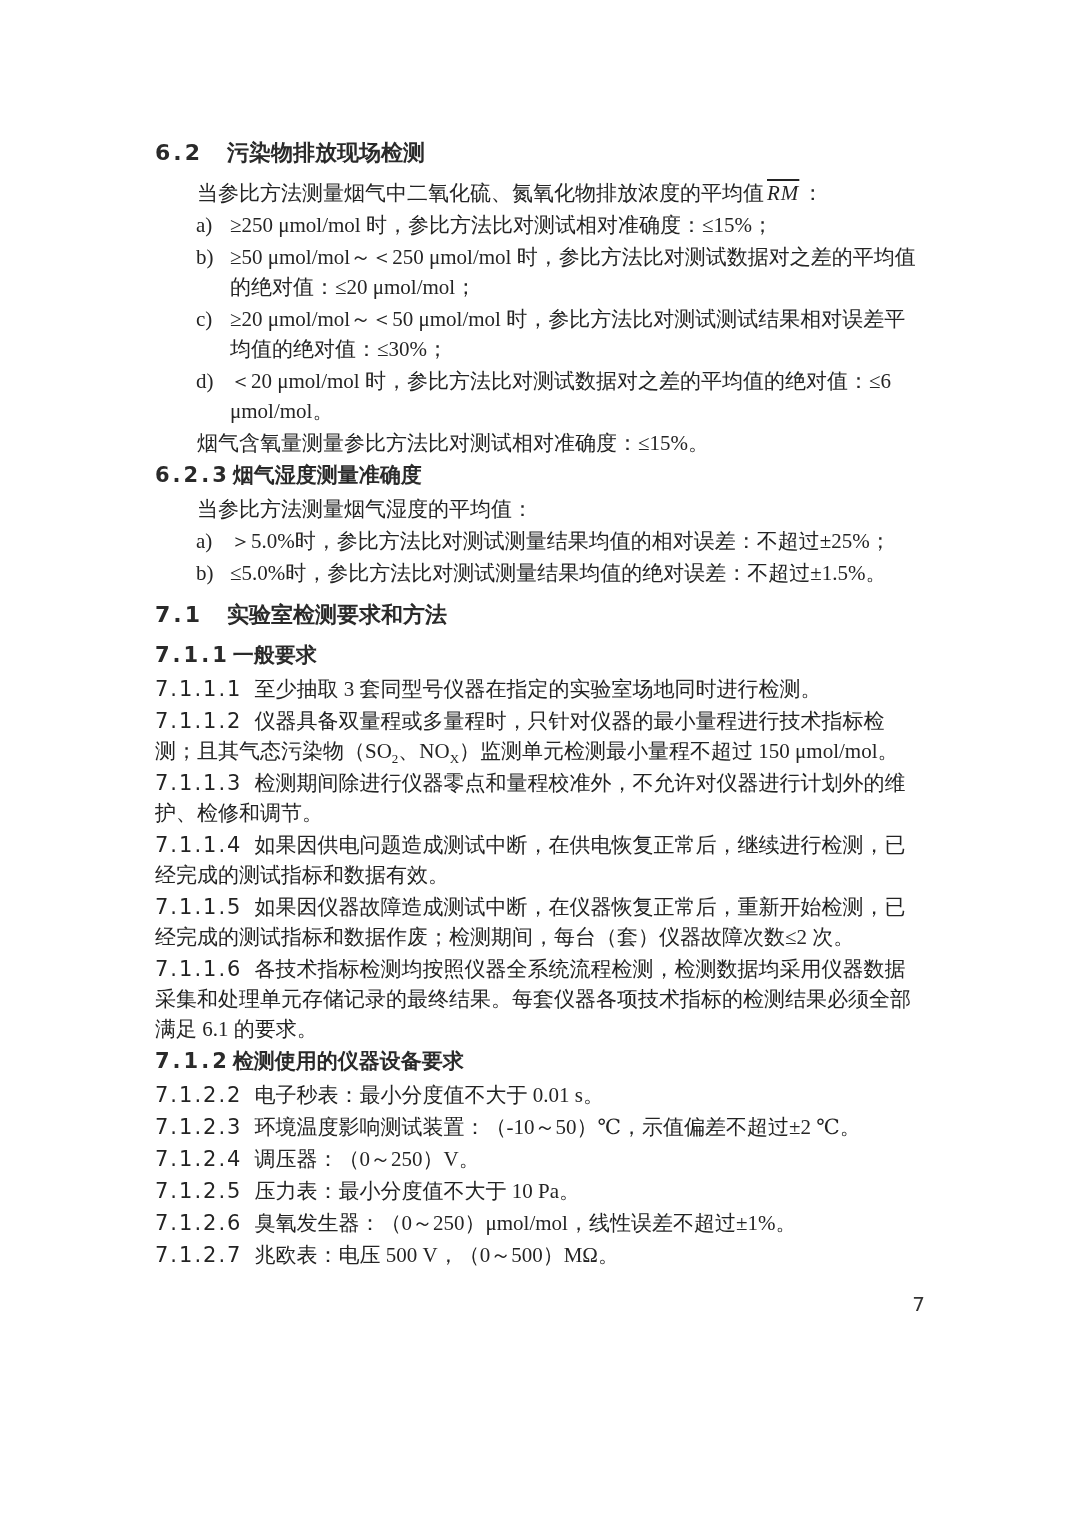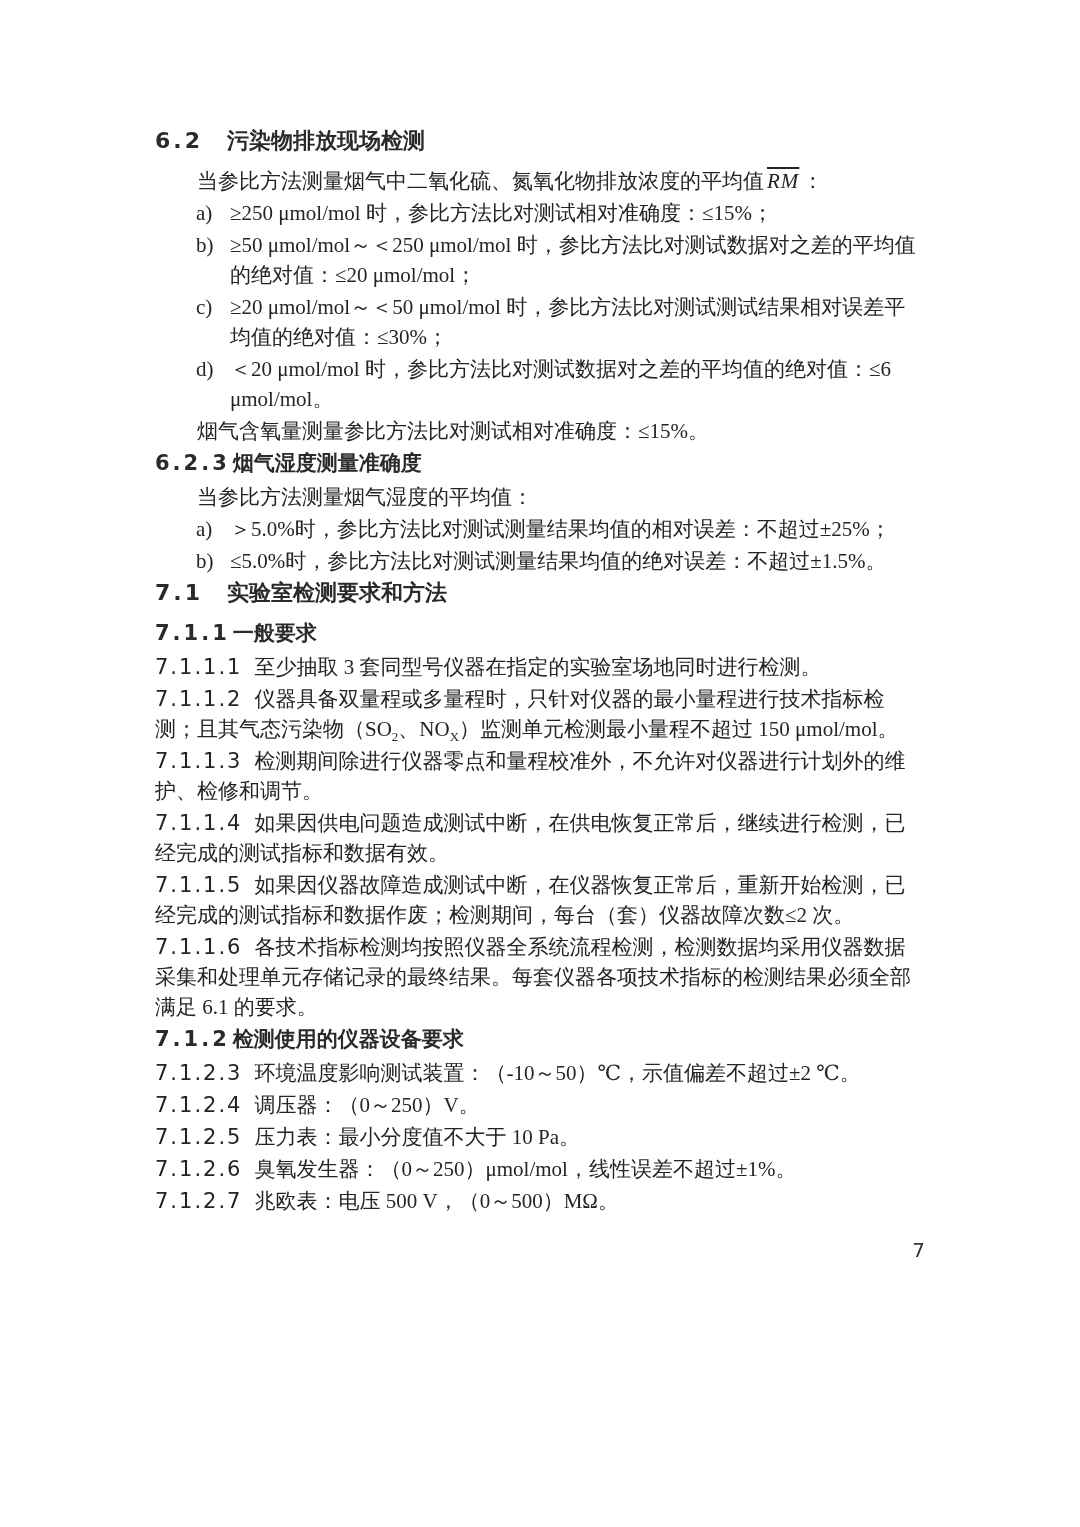--- a/index.html
+++ b/index.html
@@ -9,21 +9,21 @@
     color:#242424;overflow:hidden;position:relative;
     font-family:"Liberation Serif","DejaVu Serif",serif;
   }
   .blk{position:relative;}
   
   .h1,.h2,.h3{
     font-family:"DejaVu Sans","Liberation Sans",sans-serif;
     font-weight:bold;line-height:30px;color:#2a2a2a;
   }
   .h1{font-size:22px;margin:22px 0 20px 0;}
-  .h2{font-size:22px;margin:0 0 10px 0;}
+  .h2{font-size:22px;margin:12px 0 10px 0;}
   .h3{font-size:21px;margin:2px 0 4px 0;}
   .h1 .num{margin-right:28px;letter-spacing:3px;}
   .h2 .num{margin-right:24px;letter-spacing:3px;}
   .h3 .num{margin-right:3px;letter-spacing:3px;}
   
   .p,.pn,.li{
     font-size:21px;line-height:30px;margin:0 0 2px 0;color:#242424;
     font-family:"Liberation Serif","DejaVu Serif",serif;
   }
   .p{text-indent:42px;}
@@ -81,20 +81,21 @@
       </div>
       <div class="blk h2"><span class="num">7.1</span><span class="">实验室检测要求和方法</span></div>
       <div class="blk h3"><span class="num">7.1.1</span><span class="">一般要求</span></div>
       <div class="blk pn"><span class="num">7.1.1.1</span><span class="">至少抽取 3 套同型号仪器在指定的实验室场地同时进行检测。</span></div>
       <div class="blk pn"><span class="num">7.1.1.2</span><span class="">仪器具备双量程或多量程时，只针对仪器的最小量程进行技术指标检测；且其气态污染物（SO</span><span class="sub ">2</span><span class="">、NO</span><span class="sub ">X</span><span class="">）监测单元检测最小量程不超过 150 μmol/mol。</span></div>
       <div class="blk pn"><span class="num">7.1.1.3</span><span class="">检测期间除进行仪器零点和量程校准外，不允许对仪器进行计划外的维护、检修和调节。</span></div>
       <div class="blk pn"><span class="num">7.1.1.4</span><span class="">如果因供电问题造成测试中断，在供电恢复正常后，继续进行检测，已经完成的测试指标和数据有效。</span></div>
       <div class="blk pn"><span class="num">7.1.1.5</span><span class="">如果因仪器故障造成测试中断，在仪器恢复正常后，重新开始检测，已经完成的测试指标和数据作废；检测期间，每台（套）仪器故障次数≤2 次。</span></div>
       <div class="blk pn"><span class="num">7.1.1.6</span><span class="">各技术指标检测均按照仪器全系统流程检测，检测数据均采用仪器数据采集和处理单元存储记录的最终结果。每套仪器各项技术指标的检测结果必须全部满足 6.1 的要求。</span></div>
       <div class="blk h3"><span class="num">7.1.2</span><span class="">检测使用的仪器设备要求</span></div>
+      <div class="blk pn"><span class="num">7.1.2.2</span><span class="">电子秒表：最小分度值不大于 0.01 s。</span></div>
       <div class="blk pn"><span class="num">7.1.2.3</span><span class="">环境温度影响测试装置：（-10～50）℃，示值偏差不超过±2 ℃。</span></div>
       <div class="blk pn"><span class="num">7.1.2.4</span><span class="">调压器：（0～250）V。</span></div>
       <div class="blk pn"><span class="num">7.1.2.5</span><span class="">压力表：最小分度值不大于 10 Pa。</span></div>
       <div class="blk pn"><span class="num">7.1.2.6</span><span class="">臭氧发生器：（0～250）μmol/mol，线性误差不超过±1%。</span></div>
       <div class="blk pn"><span class="num">7.1.2.7</span><span class="">兆欧表：电压 500 V，（0～500）MΩ。</span></div>
     </div>
   <div class="page-number">7</div>
 </div>
 
 </body></html>

